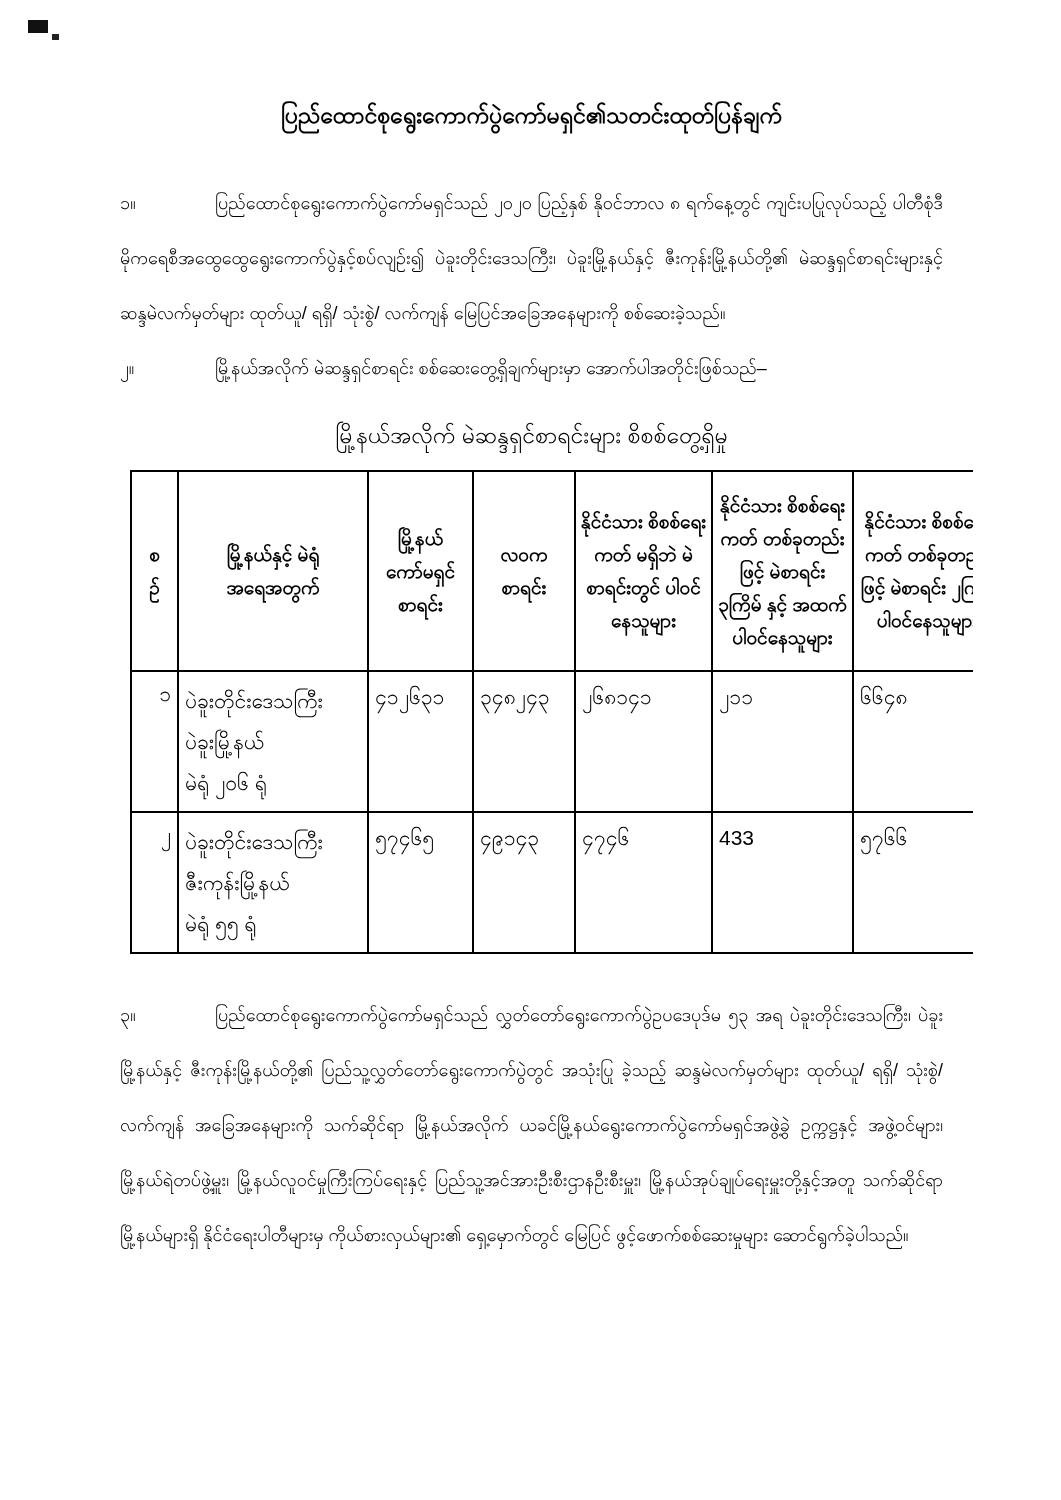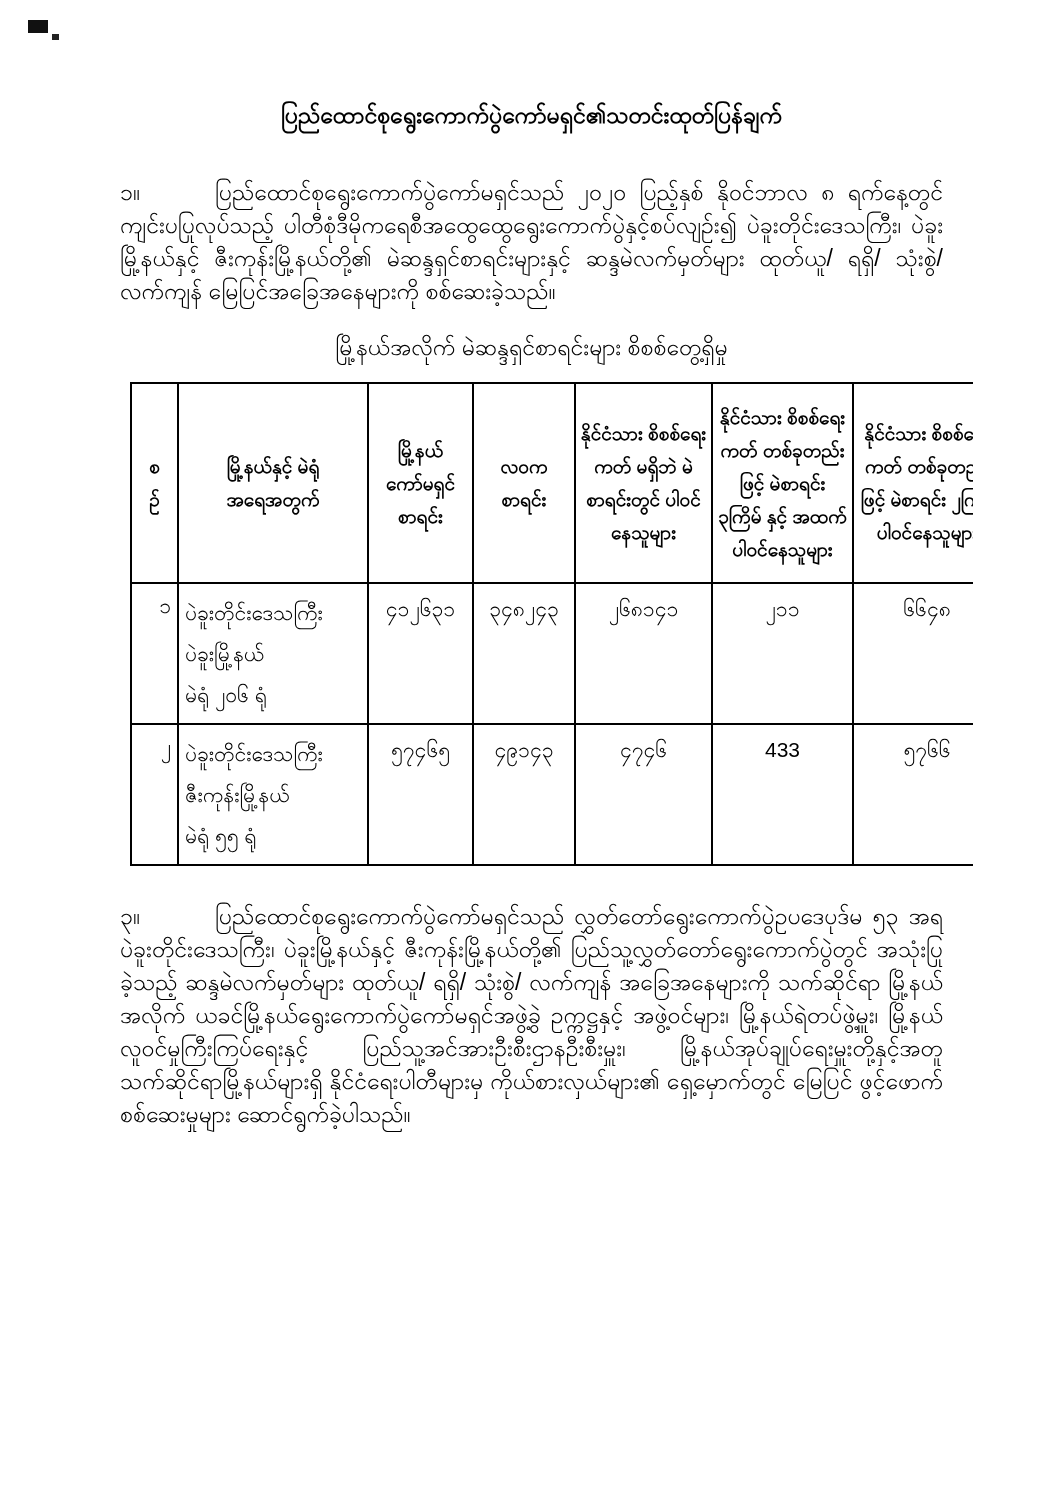--- a/index.html
+++ b/index.html
@@ -41,22 +41,22 @@
     line-height: 46px;
   }
   .doc-date {
     text-align: center;
     font-weight: bold;
     font-size: 23px;
     line-height: 46px;
     margin-top: 16px;
   }
   .para {
-    font-size: 23px;
-    line-height: 33px;
+    font-size: 18px;
+    line-height: 55px;
     text-align: justify;
     text-justify: inter-word;
   }
   .para-1 { margin-top: 38px; }
   .para-2 { margin-top: 0px; }
   .para-3 { margin-top: 34px; }
   .pnum {
     display: inline-block;
     min-width: 95px;
   }
@@ -102,36 +102,37 @@
     padding-right: 4px;
   }
   td.township-cell {
     text-align: left;
     white-space: pre-line;
     line-height: 41px;
     padding-left: 8px;
     margin-top: 26px;
   }
   td.num-cell {
-    text-align: center;
+    text-align: left;
     padding-right: 8px;
     line-height: 34px;
   }
 </style>
 </head>
 <body>
 
 <div class="page">
   <div class="artifact"></div>
   <div class="artifact2"></div>
 
   <div class="doc-title">ပြည်ထောင်စုရွေးကောက်ပွဲကော်မရှင်၏သတင်းထုတ်ပြန်ချက်</div>
 
   <div class="para para-1"><span class="pnum">၁။</span><span>ပြည်ထောင်စုရွေးကောက်ပွဲကော်မရှင်သည် ၂၀၂၀ ပြည့်နှစ် နိုဝင်ဘာလ ၈ ရက်နေ့တွင် ကျင်းပပြုလုပ်သည့် ပါတီစုံဒီမိုကရေစီအထွေထွေရွေးကောက်ပွဲနှင့်စပ်လျဉ်း၍ ပဲခူးတိုင်းဒေသကြီး၊ ပဲခူးမြို့နယ်နှင့် ဇီးကုန်းမြို့နယ်တို့၏ မဲဆန္ဒရှင်စာရင်းများနှင့် ဆန္ဒမဲလက်မှတ်များ ထုတ်ယူ/ ရရှိ/ သုံးစွဲ/ လက်ကျန် မြေပြင်အခြေအနေများကို စစ်ဆေးခဲ့သည်။</span></div>
 
+  <div class="para para-2"><span class="pnum">၂။</span><span>မြို့နယ်အလိုက် မဲဆန္ဒရှင်စာရင်း စစ်ဆေးတွေ့ရှိချက်များမှာ အောက်ပါအတိုင်းဖြစ်သည်–</span></div>
 
   <div class="table-title">မြို့နယ်အလိုက် မဲဆန္ဒရှင်စာရင်းများ စိစစ်တွေ့ရှိမှု</div>
 
   <table class="voter-table">
     <colgroup>
       <col style="width:47px">
       <col style="width:190px">
       <col style="width:105px">
       <col style="width:102px">
       <col style="width:137px">

